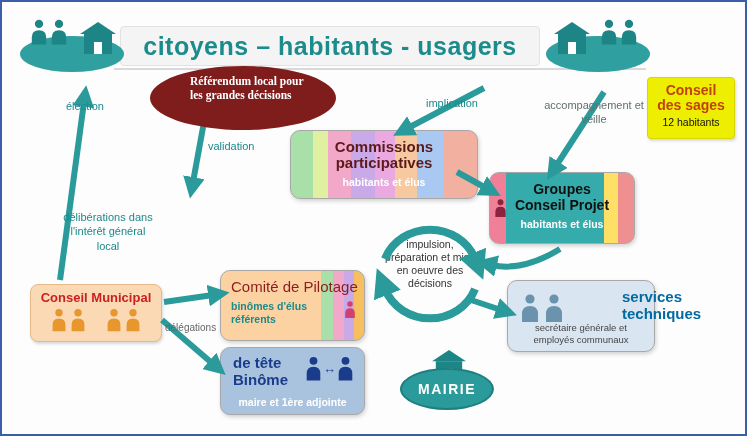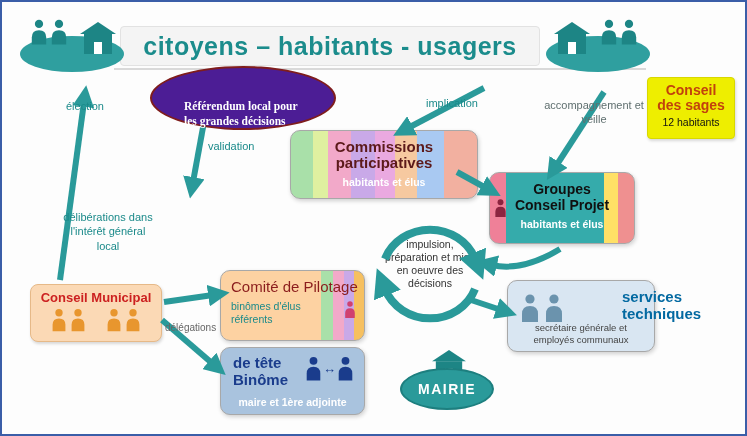--- a/index.html
+++ b/index.html
@@ -9,21 +9,21 @@
   
   .title-band{left:118px;top:24px;width:420px;height:40px;background:#f4f4f4;border:1px solid #e2e2e2;border-radius:4px;display:flex;align-items:center;justify-content:center;z-index:2}
   .title-band .t{color:#1b8c8c;font-weight:bold;font-size:25px;letter-spacing:.5px}
   .divider{left:112px;top:66px;width:532px;height:2px;background:#d9d9d9;z-index:1}
   
   .grp{width:112px;height:64px;z-index:2}
   .grp .pad{position:absolute;bottom:0;left:2px;width:104px;height:36px;background:#2f9f9f;border-radius:50%}
   .grp .ppl{position:absolute;display:flex;gap:2px;color:#1d8585}
   .grp .hse{position:absolute;color:#1d8585}
   
-  .referendum{left:148px;top:64px;width:186px;height:64px;background:#4c1d95;border:2px solid #7f1d1d;border-radius:50%;z-index:3;display:flex;align-items:flex-end}
+  .referendum{left:148px;top:64px;width:186px;height:64px;background:#7f1d1d;border:8px solid #7f1d1d;border-radius:50%;z-index:3;display:flex;align-items:flex-start}
   .referendum .t{color:#fff;font-family:"Liberation Serif",serif;font-weight:bold;font-size:11.5px;line-height:1.25;width:118px;margin-left:32px}
   
   .sages{left:645px;top:75px;width:88px;height:62px;background:#eeee00;border:1px solid #d8d800;border-radius:4px;z-index:2;text-align:center;padding-top:5px;box-shadow:1px 2px 3px rgba(0,0,0,.15)}
   .sages .l1,.sages .l2{font-weight:bold;font-size:14px;color:#c2410c;line-height:1.1}
   .sages .l3{font-size:10.5px;color:#111;margin-top:2px}
   
   .bx{border:1px solid #a8a8a8;border-radius:10px;box-shadow:1px 2px 4px rgba(0,0,0,.18);z-index:2}
   .commissions{left:288px;top:128px;width:188px;height:69px;text-align:center;padding-top:8px;
     background:linear-gradient(90deg,#a9e0a9 0 12%,#dff0a0 12% 20%,#f2a9c9 20% 32%,#c9a9e8 32% 45%,#eaa9e0 45% 56%,#f6c9a0 56% 68%,#a9c9f2 68% 82%,#f2b0a0 82% 100%)}
   .commissions .tt{color:#5c1a1a;font-weight:bold;font-size:15px;line-height:1.08}
@@ -33,21 +33,21 @@
   .groupes .tt{color:#101010;font-weight:bold;font-size:14px;line-height:1.12}
   .groupes .st{color:#fff;font-weight:bold;font-size:10.5px;margin-top:5px}
   .groupes .pic{position:absolute;left:4px;top:26px;color:#8c2440}
   .cmun{left:28px;top:282px;width:132px;height:58px;background:#fbd9b5;border:1px solid #e6b988;border-radius:8px;z-index:2;text-align:center;padding-top:5px;box-shadow:1px 2px 3px rgba(0,0,0,.15)}
   .cmun .tt{color:#cc2020;font-weight:bold;font-size:13px}
   .cmun .ppl{display:flex;justify-content:center;gap:3px;margin-top:3px;color:#e8962e}
   .cmun .gap{width:14px}
   .comite{left:218px;top:268px;width:145px;height:71px;padding:7px 0 0 10px;
     background:linear-gradient(90deg,#fdd2a2 0 70%,#a9e0a9 70% 78%,#f2a9c9 78% 86%,#c9a9e8 86% 93%,#f6c060 93% 100%)}
   .comite .tt{color:#8b1d1d;font-weight:normal;font-size:15px}
-  .comite .st{color:#1b8a8a;font-weight:normal;font-size:10.5px;width:86px;margin-top:5px;line-height:1.2}
+  .comite .st{color:#1b8a8a;font-weight:bold;font-size:10.5px;width:86px;margin-top:5px;line-height:1.2}
   .comite .pic{position:absolute;right:8px;top:30px;color:#d04070}
   .binome{left:218px;top:345px;width:145px;height:68px;background:#a9c3de;position:absolute;padding:7px 0 0 12px}
   .binome .tt{color:#1a3c8c;font-weight:bold;font-size:15px;line-height:1.1}
   .binome .st{color:#fff;font-weight:bold;font-size:10.5px;position:absolute;left:0;right:0;bottom:6px;text-align:center}
   .binome .duo{position:absolute;right:10px;top:8px;display:flex;align-items:center;gap:1px;color:#1a3c8c}
   .binome .duo .sw{font-weight:bold;font-size:13px;color:#1a3c8c}
   .services{left:505px;top:278px;width:148px;height:72px;background:#d9e6f2;position:absolute;padding-top:8px}
   .services .ppl{position:absolute;left:12px;top:12px;display:flex;gap:4px;color:#6b93ad}
   .services .tt{color:#0369a1;font-weight:bold;font-size:15px;line-height:1.1;margin-left:114px}
   .services .st{color:#444;font-size:9.5px;position:absolute;left:8px;right:8px;bottom:6px;text-align:center;line-height:1.2}

